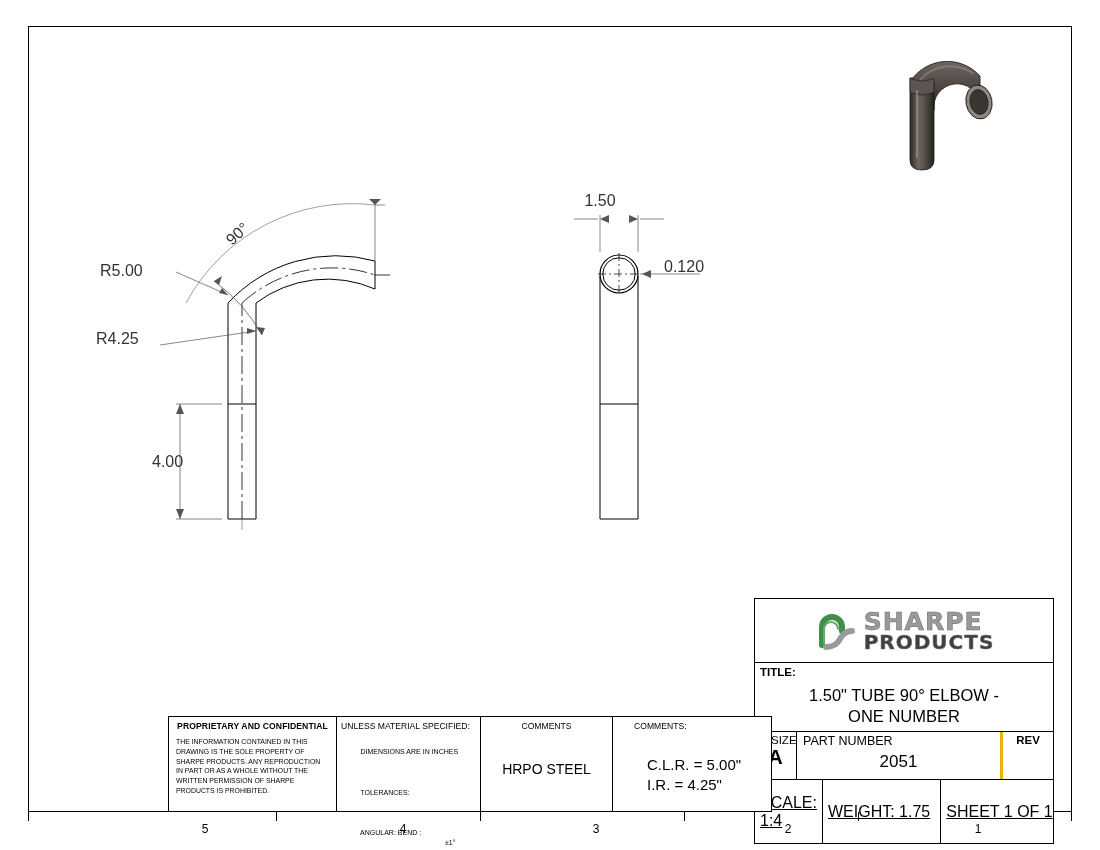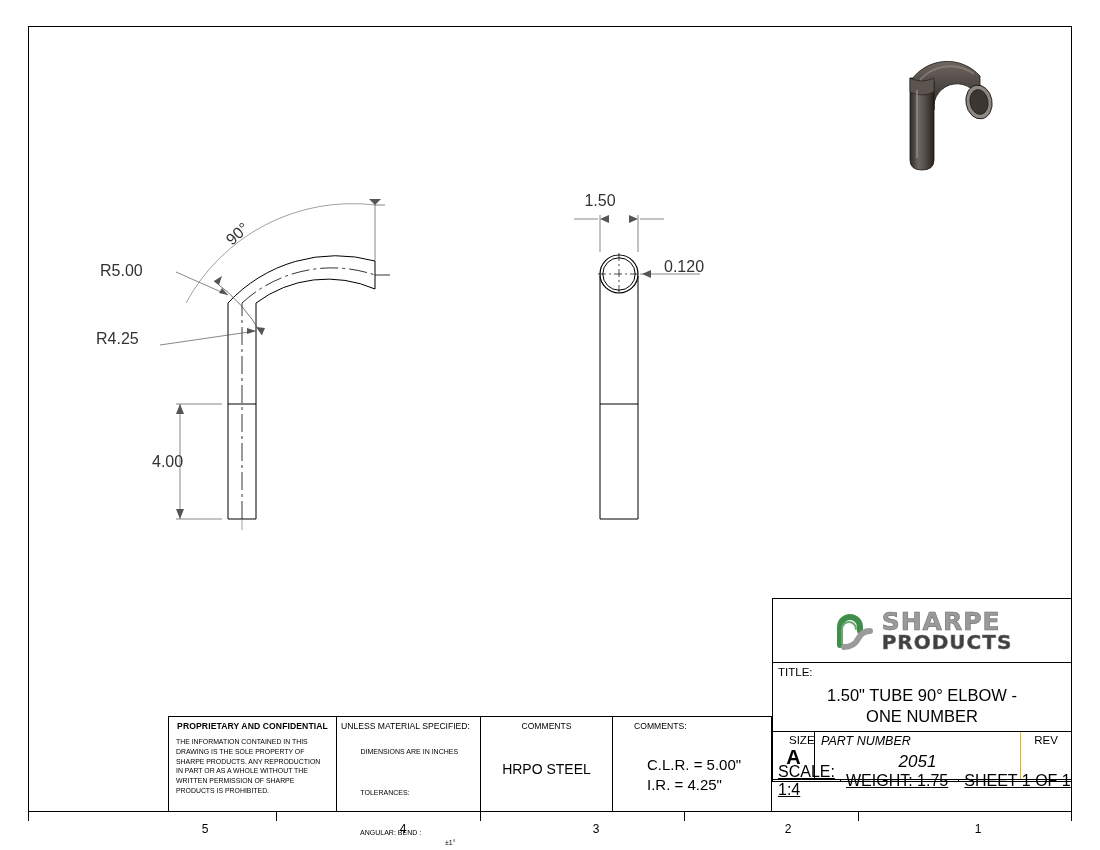--- a/index.html
+++ b/index.html
@@ -64,24 +64,24 @@
   }
 
   
   .tb {
     position: absolute;
     border: 1px solid #000;
     box-sizing: border-box;
     background: #fff;
   }
   .tb-main {
-    left: 772px;
+    left: 754px;
     top: 598px;
     width: 300px;
-    height: 184px;
+    height: 246px;
     padding-left: 24px;
   }
   .tb-logo-cell {
     position: absolute;
     left: 0; top: 0; right: 0;
     height: 64px;
     border-bottom: 1px solid #000;
     box-sizing: border-box;
     display: flex;
     align-items: center;
@@ -122,20 +122,21 @@
     left: 0; top: 64px; right: 0;
     height: 69px;
     border-bottom: 1px solid #000;
     box-sizing: border-box;
   }
   .tb-title-label {
     position: absolute;
     left: 5px;
     top: 3px;
     font-size: 11.5px;
+    font-weight: bold;
   }
   .tb-title-value {
     position: absolute;
     left: 0; right: 0;
     top: 22px;
     text-align: center;
     font-size: 16.5px;
     line-height: 1.25;
   }
   .tb-size-row {
@@ -161,38 +162,38 @@
   .cell-size .val {
     font-size: 20px;
     font-weight: bold;
     text-align: center;
     line-height: 1.1;
   }
   .cell-pn {
     position: absolute;
     left: 42px; top: 0;
     width: 206px; height: 100%;
-    border-right: 1px solid #eab308;
-    box-sizing: border-box;
-    font-style: italic;
+    border-right: 3px solid #eab308;
+    box-sizing: border-box;
   }
   .cell-pn .hdr {
     font-size: 12.5px;
     padding: 2px 0 0 6px;
   }
   .cell-pn .val {
     font-size: 17px;
     text-align: center;
     padding-top: 4px;
   }
   .cell-rev {
     position: absolute;
     left: 248px; top: 0;
     right: 0; height: 100%;
     box-sizing: border-box;
+    font-weight: bold;
   }
   .cell-rev .hdr {
     font-size: 11.5px;
     text-align: center;
     padding-top: 2px;
   }
   .tb-bottom-row {
     position: absolute;
     left: 0; top: 181px; right: 0; bottom: 0;
     display: flex;

